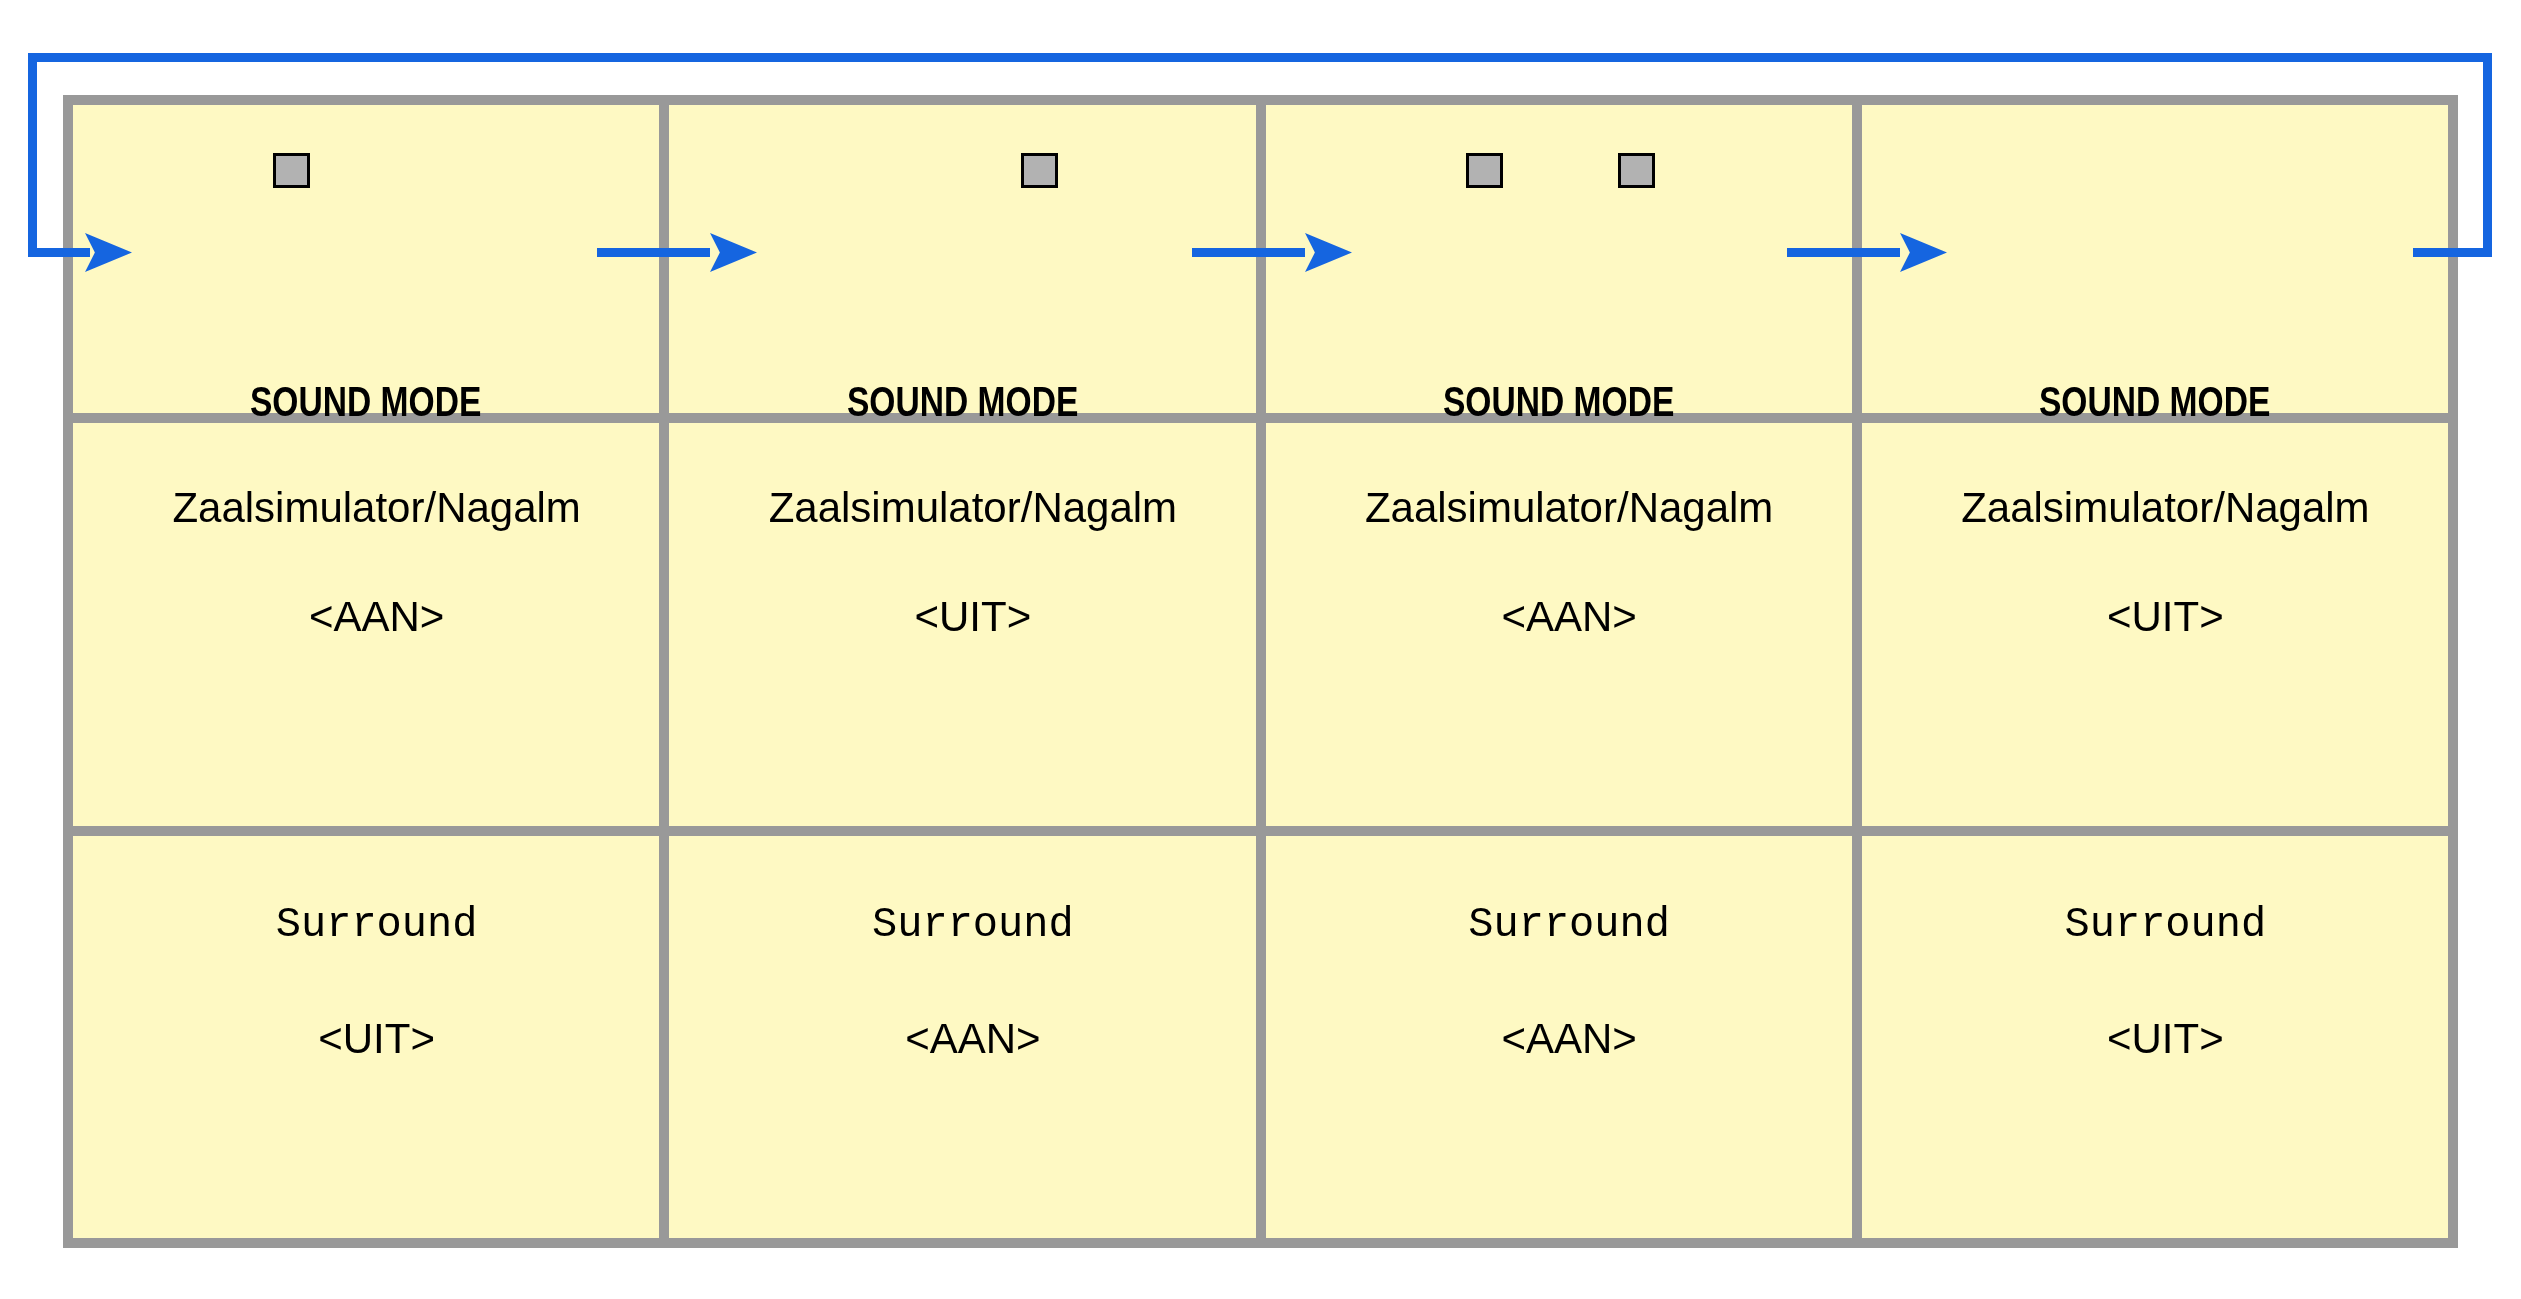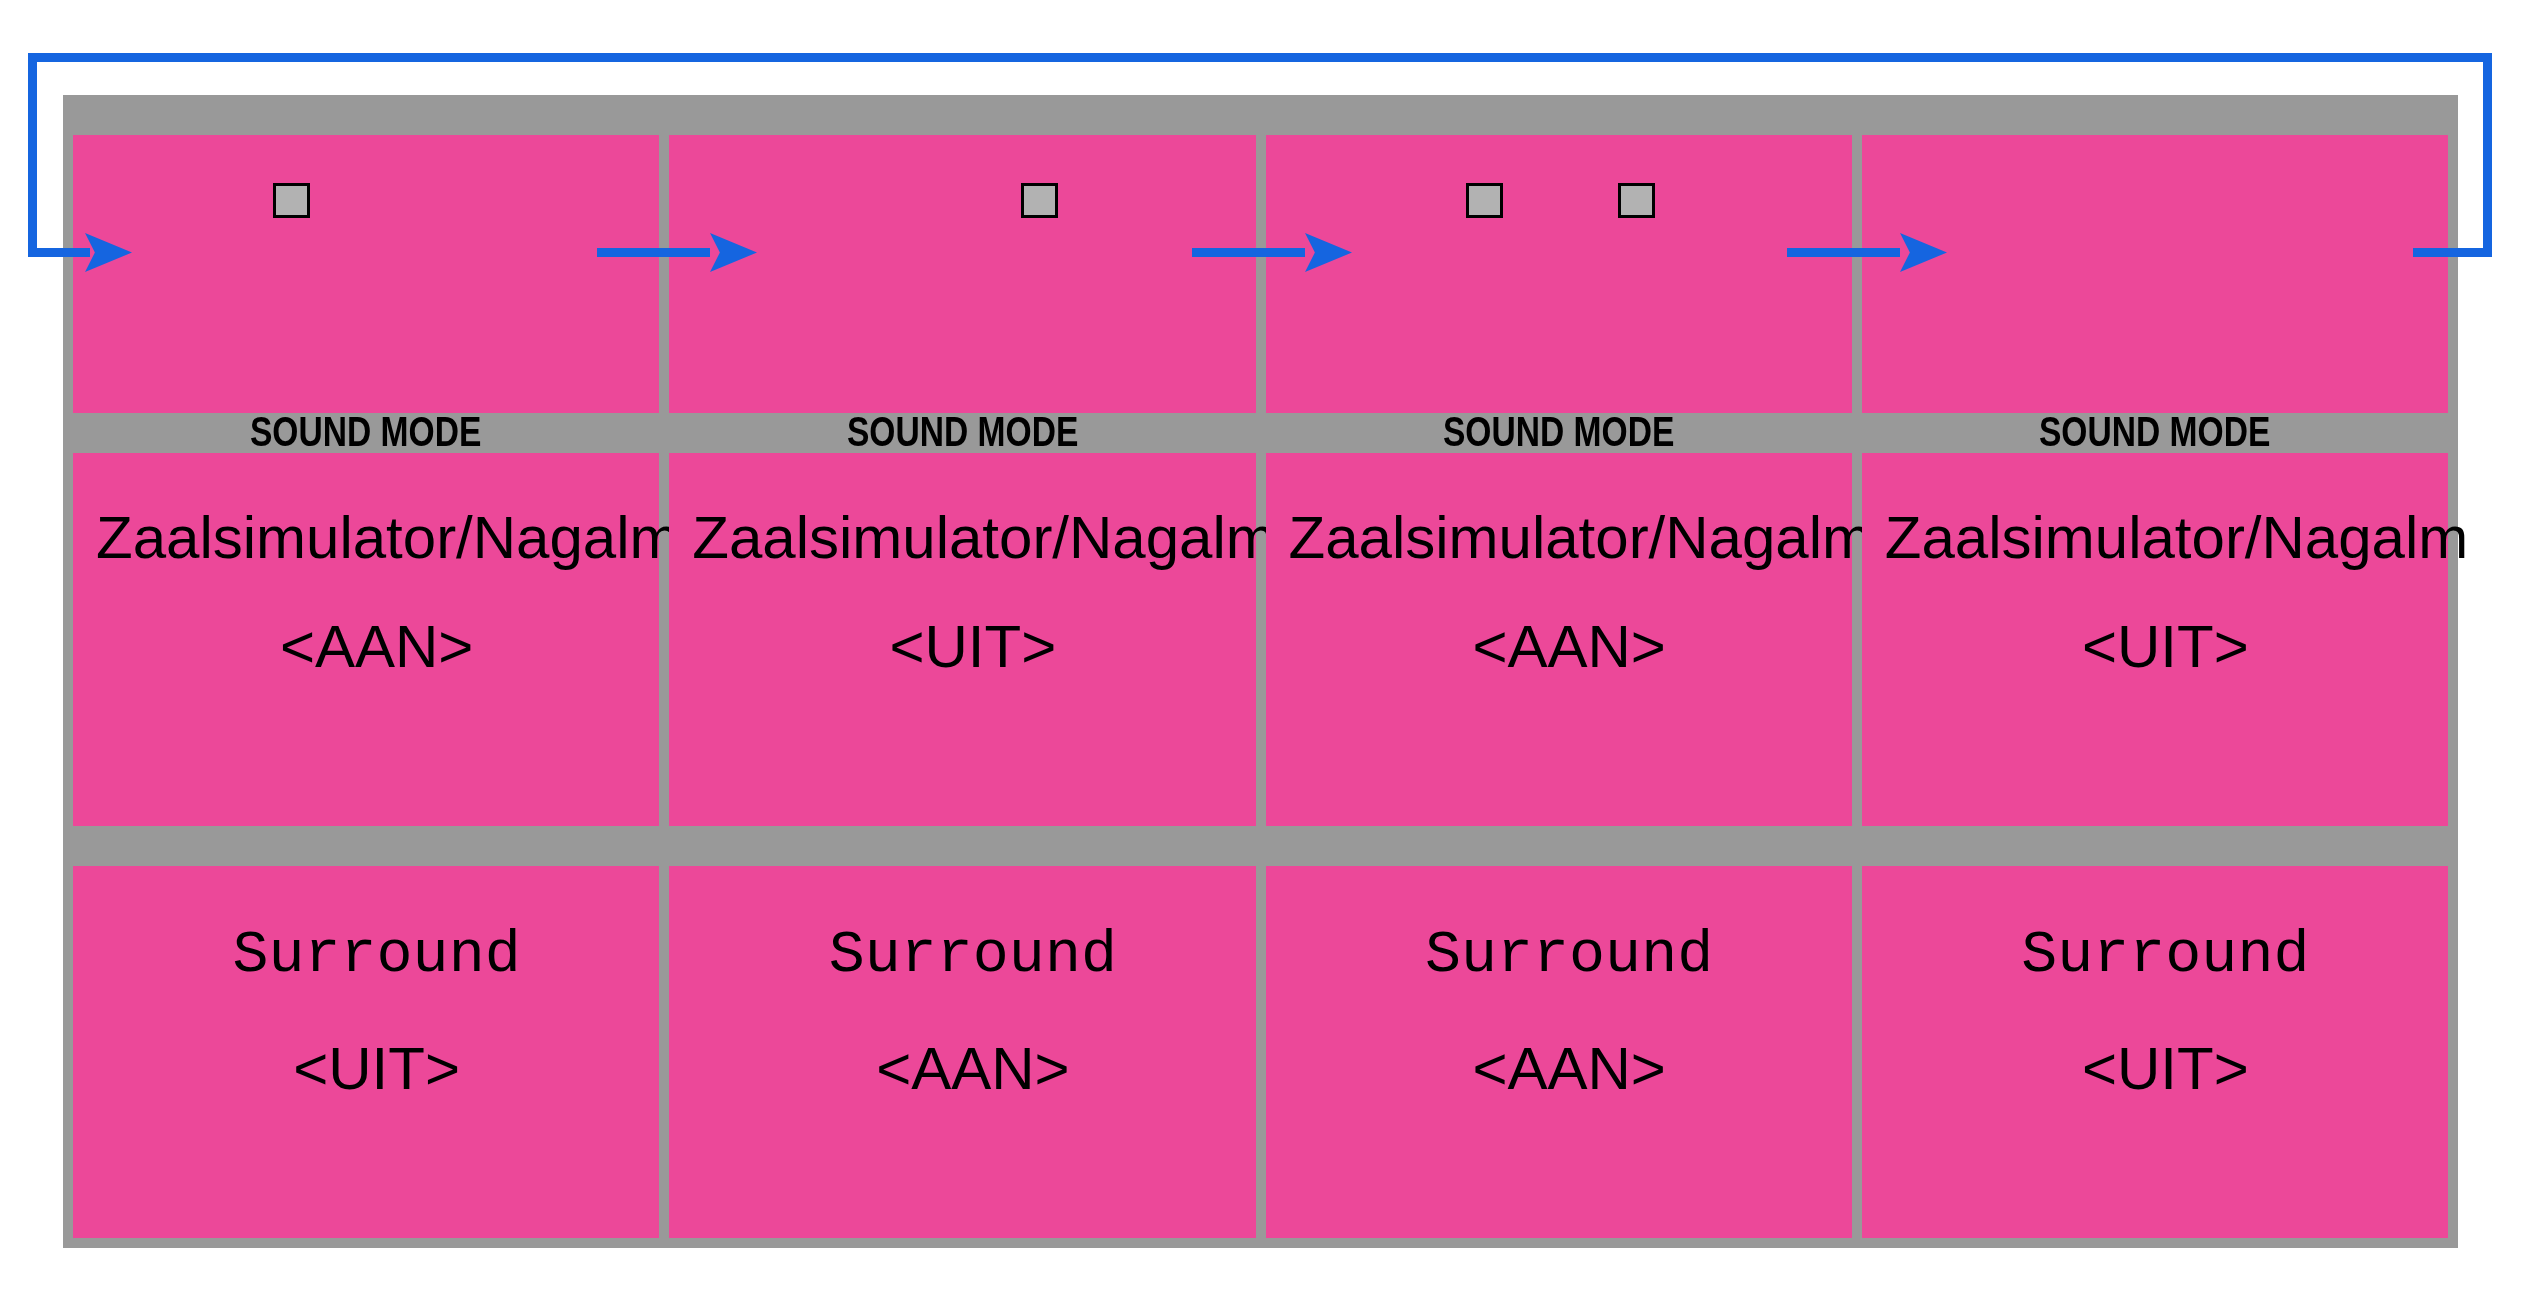--- a/index.html
+++ b/index.html
@@ -12,41 +12,41 @@
     font-family:"Liberation Sans","DejaVu Sans",sans-serif;color:#000;}
   .stage{position:relative;width:2521px;height:1299px;}
 
   
   .table{
     position:absolute;left:63px;top:95px;width:2395px;height:1153px;
     border:10px solid var(--gray);background:var(--gray);
     display:grid;grid-template-columns:repeat(4,1fr);
     grid-template-rows:308px 403px auto;gap:10px;
   }
-  .cell{background:#ec4899;position:relative;margin-top:30px;}
+  .cell{background:#fef9c3;position:relative;}
 
   
   .ind{position:absolute;top:48px;width:37px;height:35px;
     background:var(--ind-gray);border:3px solid #000;}
   .ind.left{left:calc(50% - 93px);}
   .ind.right{left:calc(50% + 59px);}
 
   
   .sm-label{position:absolute;top:276px;left:0;right:0;text-align:center;
     font-weight:bold;font-size:42px;line-height:42px;white-space:nowrap;}
   .sm-label span{display:inline-block;transform:scaleX(0.8);transform-origin:50% 50%;
     letter-spacing:0px;}
   .sm-bar{position:absolute;left:calc(50% - 101px);width:202px;height:13px;background:#000;
     clip-path:polygon(8px 0,calc(100% - 8px) 0,100% 50%,calc(100% - 8px) 100%,8px 100%,0 50%);}
   .sm-bar.b1{top:325px;}
   .sm-bar.b2{top:350px;}
 
   
   .tline{position:absolute;left:0;right:2px;text-align:center;
-    font-size:60px;line-height:46px;white-space:nowrap;padding-left:23px;}
+    font-size:42px;line-height:46px;white-space:nowrap;padding-left:23px;}
   .r2 .l1{top:62px;}
   .r2 .l2{top:171px;}
   .r3 .l1{top:66px;font-family:Liberation Mono, monospace;}
   .r3 .l2{top:180px;}
 
   
   .flow{position:absolute;left:0;top:0;width:2521px;height:1299px;pointer-events:none;}
   .bl{position:absolute;background:var(--blue);}
   .loop-top{left:28px;top:53px;width:2464px;height:9px;}
   .loop-left{left:28px;top:53px;width:9px;height:204px;}

